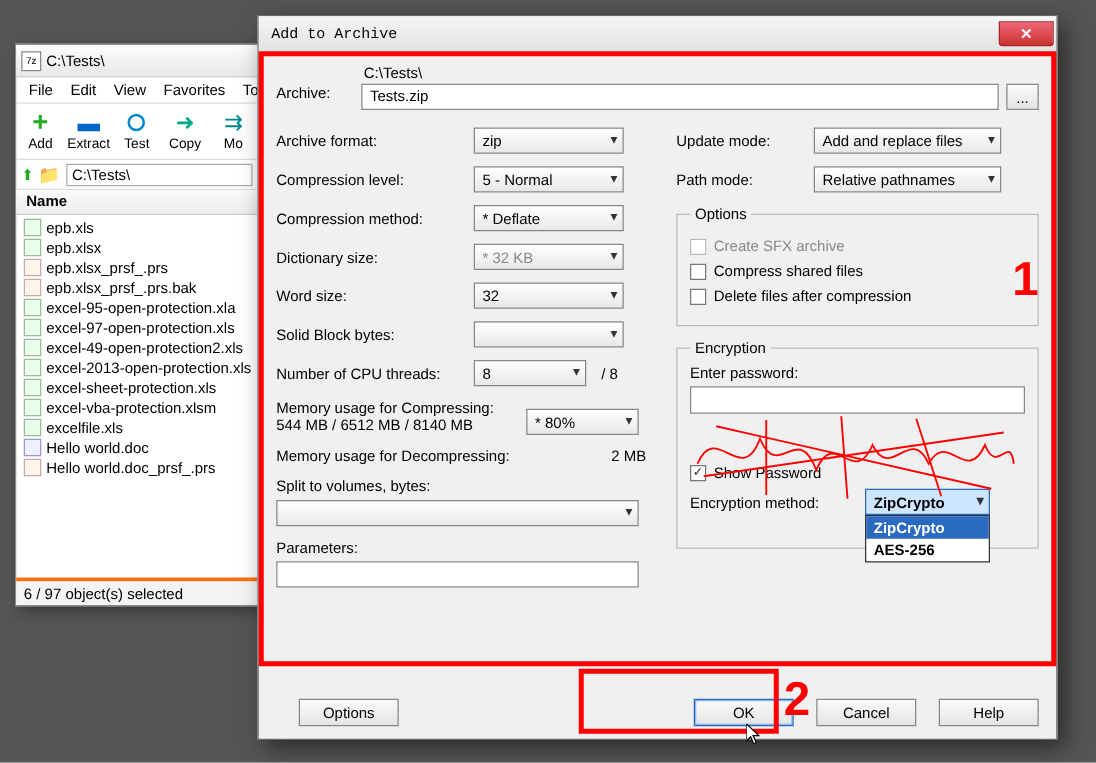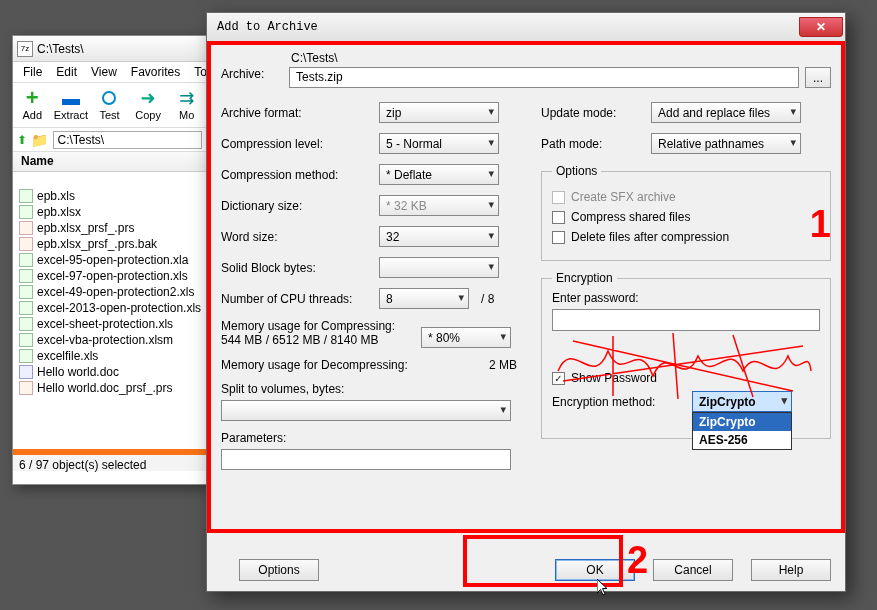--- a/index.html
+++ b/index.html
@@ -72,41 +72,41 @@
   .fm-pathbar .pathbox {
     flex:1; height:18px; border:1px solid #aaa;
     padding: 1px 4px;
   }
   .fm-listhead {
     height: 20px; background: linear-gradient(#fafafa,#eee);
     border-bottom: 1px solid #ccc;
     padding: 2px 8px;
     font-weight: bold;
   }
-  .fm-list { padding: 16px 0; }
+  .fm-list { padding: 2px 0; }
   .fm-row {
     display:flex; align-items:center;
     padding: 1px 6px;
     gap: 4px;
     white-space: nowrap;
     overflow: hidden;
     font-size: 12px;
   }
   .file-ico {
     width:14px; height:14px;
     border:1px solid #9b9;
     background:#eaffea;
     flex-shrink:0;
   }
   .file-ico.doc { border-color:#99c; background:#eef0ff;}
   .file-ico.prs { border-color:#caa; background:#fff4ea;}
   .fm-status {
-    position:absolute; bottom:13px; left:0; right:0;
+    position:absolute; bottom:0; left:0; right:0;
     height: 22px;
-    border-top:6px solid #f97316;
+    border-top:3px solid #f97316;
     padding: 3px 6px;
     background:#f4f4f4;
   }
 
   
   .dlg-window {
     position:absolute;
     left:206px; top:12px;
     width:640px; height:580px;
     background:#f0f0f0;

